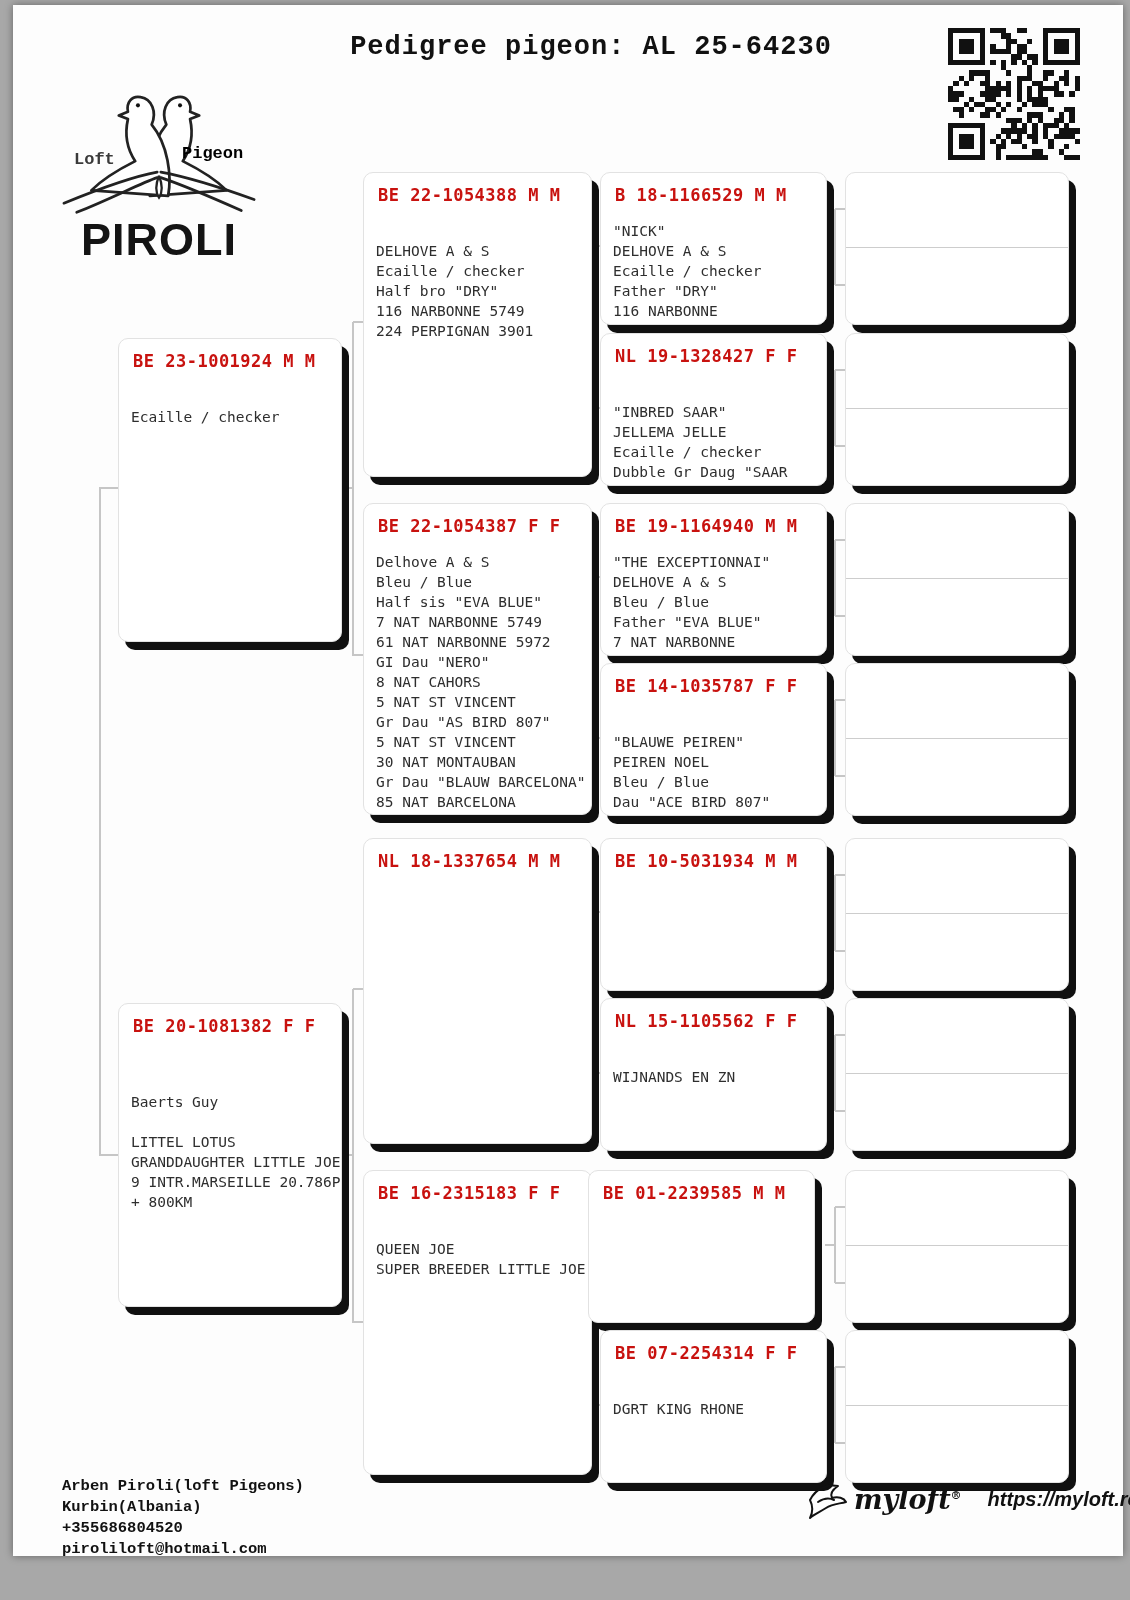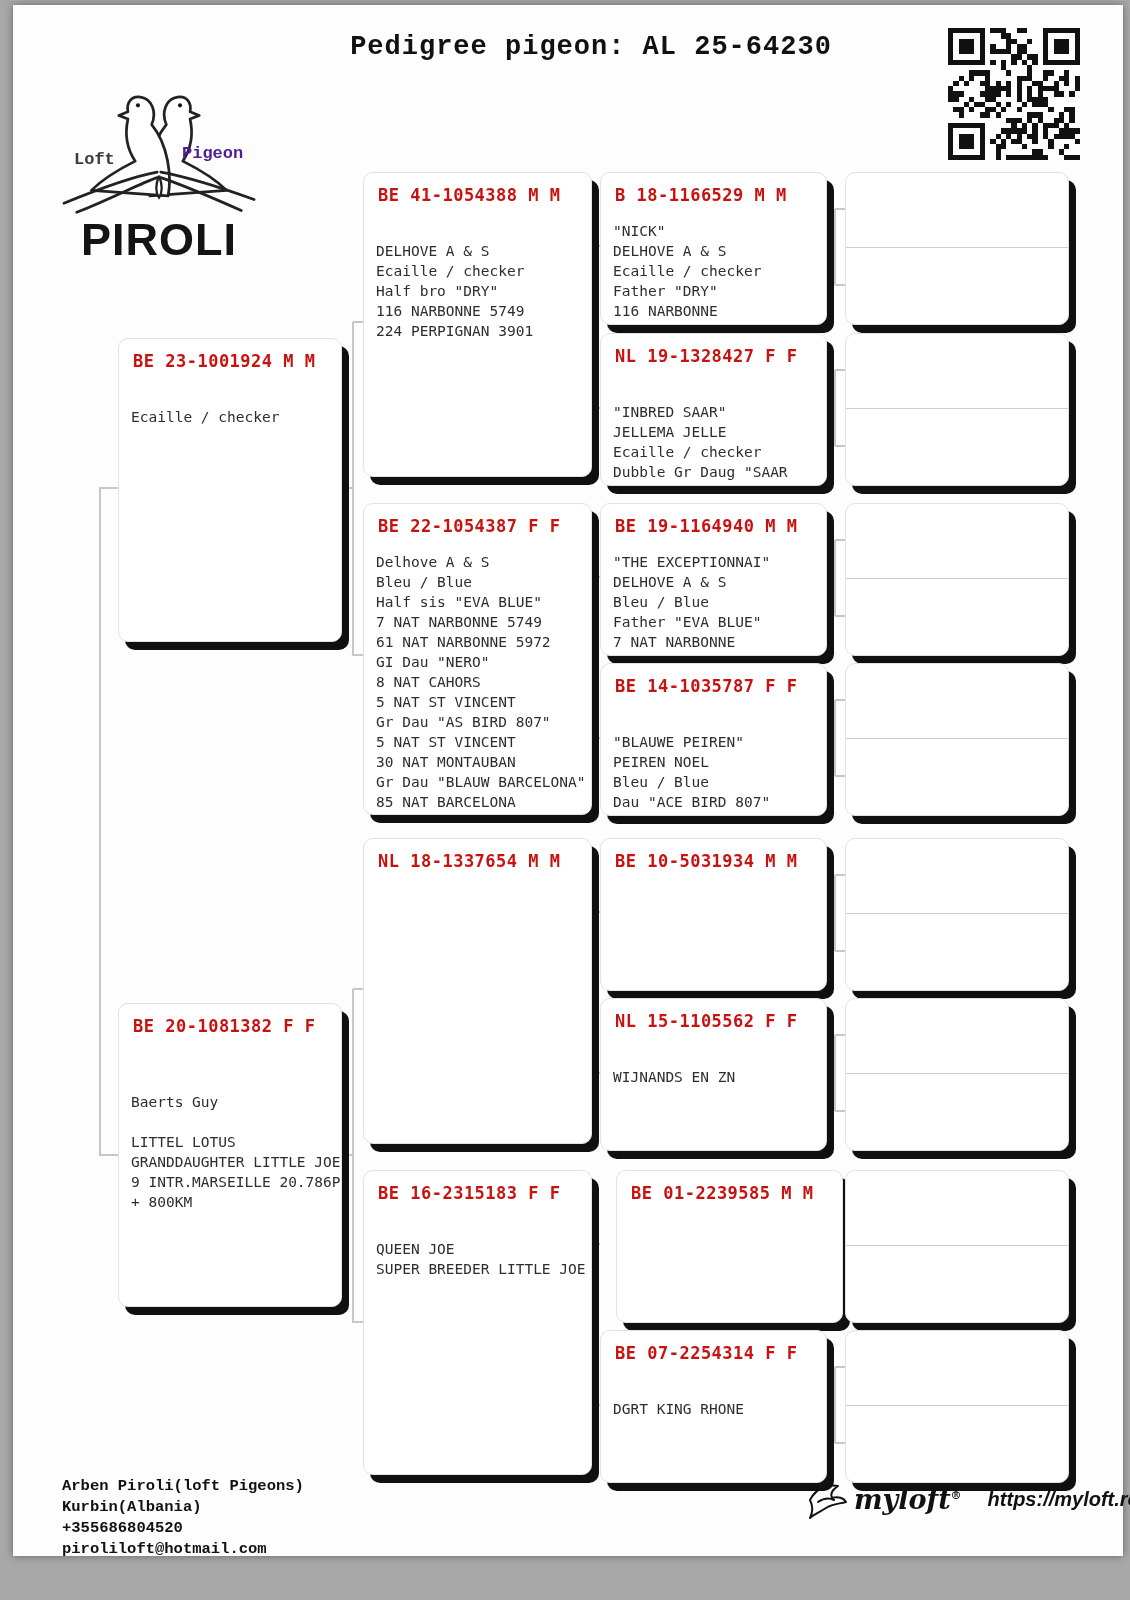--- a/index.html
+++ b/index.html
@@ -13,21 +13,21 @@
   .pbox{position:absolute;background:#fff;border:1px solid #e2e2e2;border-radius:10px;
         box-shadow:7px 8px 0 0 #101010;z-index:2;overflow:hidden;}
   .ring{margin:12px 0 0 14px;font:bold 17px "DejaVu Sans Mono",monospace;color:#c8120f;
         letter-spacing:.5px;white-space:pre;}
   .pbody{margin:16px 0 0 12px;font:14.5px/20px "DejaVu Sans Mono",monospace;color:#2e2e2e;white-space:pre;}
   .empty .split{position:absolute;left:0;right:0;top:74px;height:1px;background:#cdcdcd;}
   .conn{position:absolute;background:#c6c6c6;z-index:1;}
   
   .logo{position:absolute;left:48px;top:88px;width:222px;height:195px;z-index:2;}
   .logo-left{position:absolute;left:26px;top:62px;font:bold 17px "Liberation Mono",monospace;color:#3a3a3a;}
-  .logo-right{position:absolute;left:134px;top:56px;font:bold 17px "Liberation Mono",monospace;color:#4c1d95;}
+  .logo-right{position:absolute;left:134px;top:56px;font:bold 17px "Liberation Mono",monospace;color:#000000;}
   .logo-brand{position:absolute;left:0;right:0;top:126px;text-align:center;
               font:bold 45px "Liberation Sans",sans-serif;letter-spacing:1px;color:#141414;}
   
   .qr{position:absolute;left:948px;top:28px;z-index:2;}
   
   .contact{position:absolute;left:62px;top:1476px;font:bold 15.5px/21px "Liberation Mono",monospace;
            color:#111;white-space:pre;z-index:2;}
   .myloft{position:absolute;left:804px;top:1478px;display:flex;align-items:center;z-index:2;}
   .brand{font:italic bold 27px "DejaVu Serif",serif;color:#111;margin-left:4px;}
   .brand sup{font-size:11px;}
@@ -429,21 +429,21 @@
 
 Baerts Guy
 
 LITTEL LOTUS
 GRANDDAUGHTER LITTLE JOE
 9 INTR.MARSEILLE 20.786P
 + 800KM</div>
   </div>
 
   <div class="pbox" style="left:363px;top:172px;width:227px;height:303px">
-    <div class="ring">BE 41-1054388 M M</div>
+    <div class="ring">BE 22-1054388 M M</div>
     <div class="pbody">
 DELHOVE A &amp; S
 Ecaille / checker
 Half bro "DRY"
 116 NARBONNE 5749
 224 PERPIGNAN 3901</div>
   </div>
   <div class="pbox" style="left:363px;top:503px;width:227px;height:310px">
     <div class="ring">BE 22-1054387 F F</div>
     <div class="pbody">Delhove A &amp; S
@@ -507,21 +507,21 @@
 5 NAT ST VINCENT</div>
   </div>
   <div class="pbox" style="left:600px;top:838px;width:225px;height:151px">
     <div class="ring">BE 10-5031934 M M</div>
   </div>
   <div class="pbox" style="left:600px;top:998px;width:225px;height:151px">
     <div class="ring">NL 15-1105562 F F</div>
     <div class="pbody">
 WIJNANDS EN ZN</div>
   </div>
-  <div class="pbox" style="left:616px;top:1170px;width:225px;height:151px">
+  <div class="pbox" style="left:588px;top:1170px;width:225px;height:151px">
     <div class="ring">BE 01-2239585 M M</div>
   </div>
   <div class="pbox" style="left:600px;top:1330px;width:225px;height:151px">
     <div class="ring">BE 07-2254314 F F</div>
     <div class="pbody">
 DGRT KING RHONE</div>
   </div>
 
   <div class="pbox empty" style="left:845px;top:172px;width:222px;height:151px">
       <div class="split"></div>

